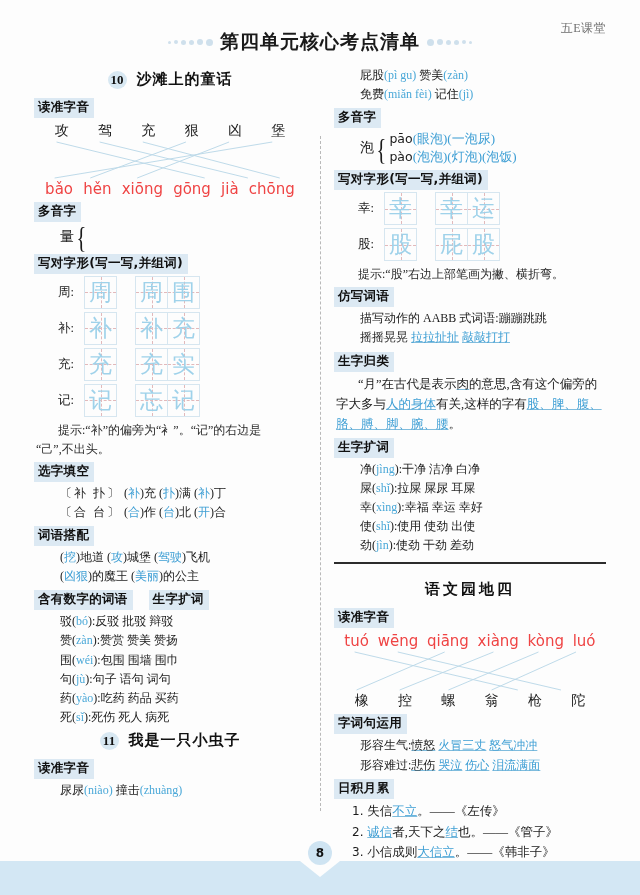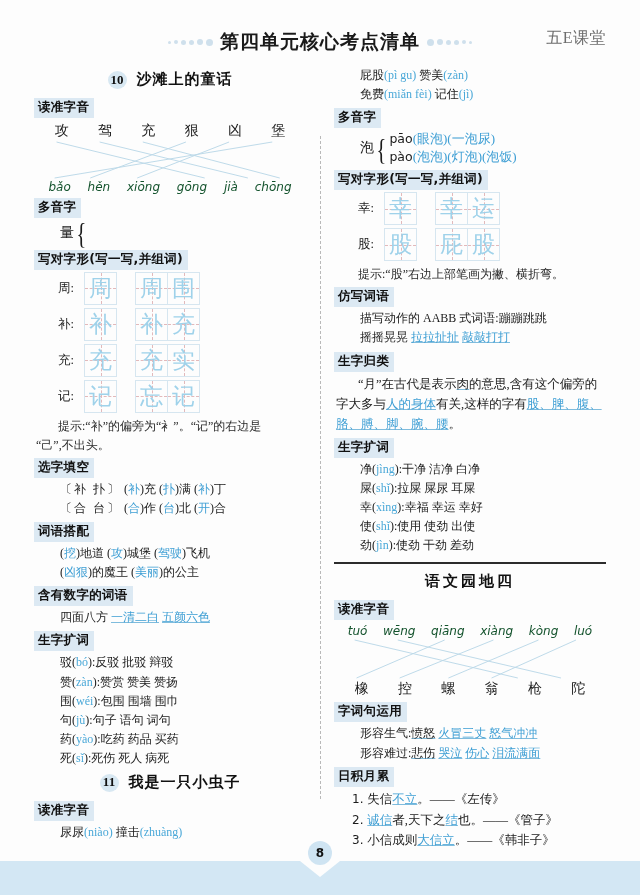--- a/index.html
+++ b/index.html
@@ -39,22 +39,22 @@
   .dots.right span:nth-child(3){width:5px;height:5px;}
   .dots.right span:nth-child(4){width:5px;height:5px;}
   .dots.right span:nth-child(5){width:4px;height:4px;}
   .dots.right span:nth-child(6){width:3px;height:3px;}
   .page-title {
     font-size: 19px; font-weight: bold; color: #1a1a1a;
     letter-spacing: 1px;
     font-family: "Liberation Serif", serif;
   }
   .brand {
-    position: absolute; right: 34px; top: 28px;
-    font-size: 16px; color: #6d6d6d; letter-spacing: .5px;
+    position: absolute; right: 34px; top: 20px;
+    font-size: 12px; color: #6d6d6d; letter-spacing: .5px;
   }
 
   
   .columns {
     display: flex;
     padding: 4px 26px 0 26px;
     position: relative;
   }
   .col { width: 50%; padding: 0 8px; position: relative; }
   .col-left { padding-right: 14px; }
@@ -86,21 +86,21 @@
     z-index: -1;
   }
   .lesson-name {
     font-size: 15px; font-weight: bold; color: #111; letter-spacing: 1px;
   }
   .garden-title {
     text-align: center;
     font-size: 15px; font-weight: bold; color: #111;
     letter-spacing: 3px;
     margin: 7px 0 5px 0;
-    padding-top: 8px;
+    padding-top: 16px;
     border-top: 2px solid #2c2c2c;
   }
 
   
   .sec {
     display: inline-block;
     background: #dce9f3;
     color: #111;
     font-size: 12.5px;
     font-weight: bold;
@@ -121,22 +121,22 @@
   }
   .hint.noindent { text-indent: 0; }
 
   
   .match { position: relative; padding: 2px 0 0 0; }
   .match-row {
     display: flex; justify-content: space-around;
     font-size: 14px; color: #1b1b1b;
     padding: 0 6px;
   }
-  .match-row.py-row { font-size: 12px; color: #14532d;
-    font-family: "DejaVu Sans", "Liberation Sans", sans-serif; font-style: italic; }
+  .match-row.py-row { font-size: 15px; color: #ef4444;
+    font-family: "DejaVu Sans", "Liberation Sans", sans-serif; }
   .match-svg { display: block; width: 100%; }
 
   
   .poly { display: flex; align-items: center; padding-left: 26px; }
   .poly-char { font-size: 14px; color: #1b1b1b; }
   .poly-brace {
     font-size: 30px; line-height: .85; color: #1b1b1b;
     font-family: "Liberation Serif", serif;
     margin: 0 1px 0 0;
     transform: scaleX(.7);
@@ -377,21 +377,20 @@
       <div id="choose-rows">
           <div class="fill-row"><span class="brk">〔补  扑〕</span>  <span>(<span class="blue">补</span>)充</span>  <span>(<span class="blue">扑</span>)满</span>  <span>(<span class="blue">补</span>)丁</span></div>
           <div class="fill-row"><span class="brk">〔合  台〕</span>  <span>(<span class="blue">合</span>)作</span>  <span>(<span class="blue">台</span>)北</span>  <span>(<span class="blue">开</span>)合</span></div>
         </div>
 
       <div class="sec">词语搭配</div>
       <div class="fill-row" id="colloc-1"><span>(<span class="blue">挖</span>)地道</span>  <span>(<span class="blue">攻</span>)城堡</span>  <span>(<span class="blue">驾驶</span>)飞机</span></div>
       <div class="fill-row" id="colloc-2"><span>(<span class="blue">凶狠</span>)的魔王</span>  <span>(<span class="blue">美丽</span>)的公主</span></div>
 
       <div class="sec">含有数字的词语</div>
-      <div class="fill-row" id="number-words"><span>四面八方</span>  <span class="blue-ul">一清二白</span>  <span class="blue-ul">五颜六色</span></div>
 
       <div class="sec">生字扩词</div>
       <div id="left-expand">
           <div class="fill-row"><span>驳</span>(<span class="py">bó</span>):<span>反驳</span>  <span>批驳</span>  <span>辩驳</span></div>
           <div class="fill-row"><span>赞</span>(<span class="py">zàn</span>):<span>赞赏</span>  <span>赞美</span>  <span>赞扬</span></div>
           <div class="fill-row"><span>围</span>(<span class="py">wéi</span>):<span>包围</span>  <span>围墙</span>  <span>围巾</span></div>
           <div class="fill-row"><span>句</span>(<span class="py">jù</span>):<span>句子</span>  <span>语句</span>  <span>词句</span></div>
           <div class="fill-row"><span>药</span>(<span class="py">yào</span>):<span>吃药</span>  <span>药品</span>  <span>买药</span></div>
           <div class="fill-row"><span>死</span>(<span class="py">sǐ</span>):<span>死伤</span>  <span>死人</span>  <span>病死</span></div>
         </div>

